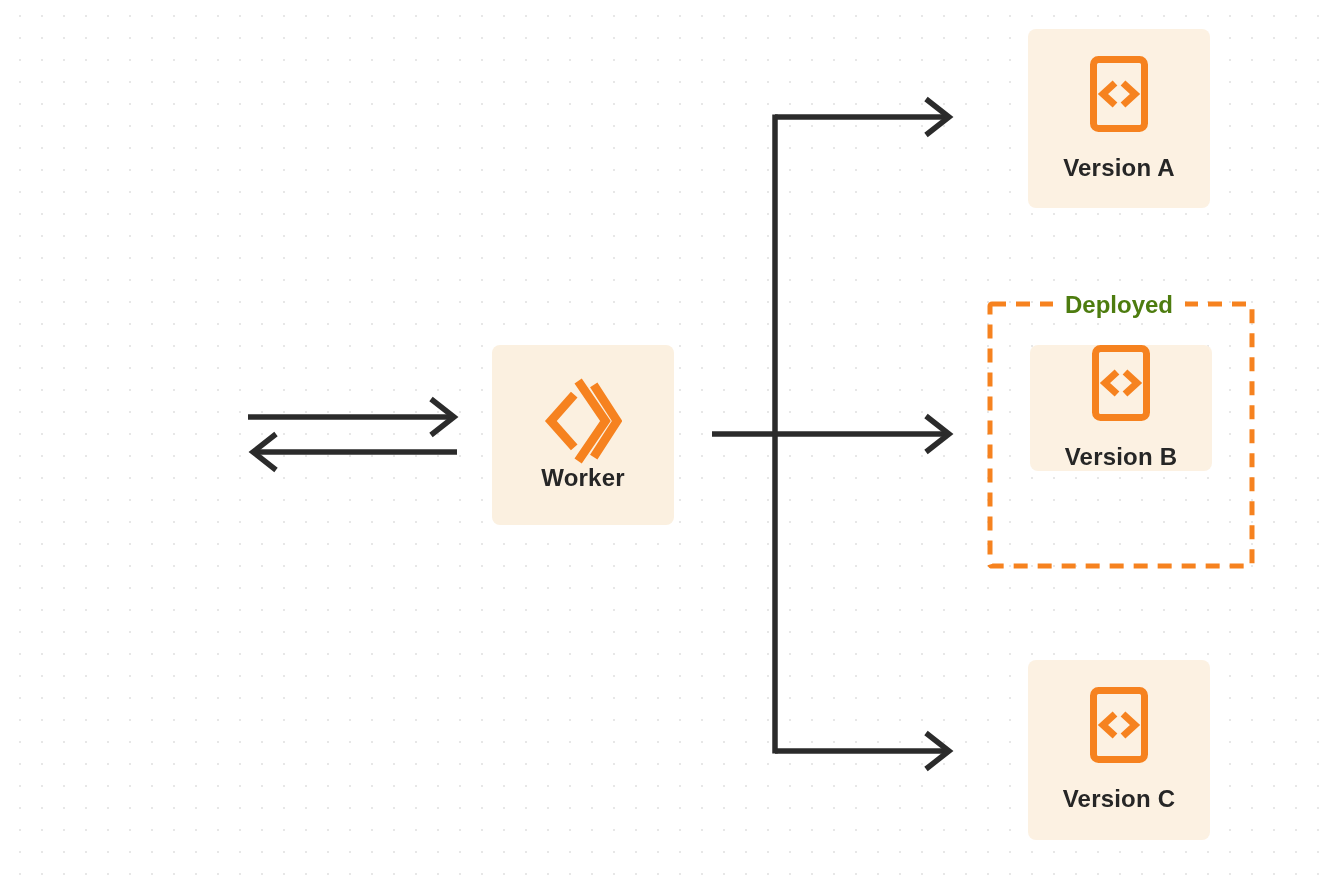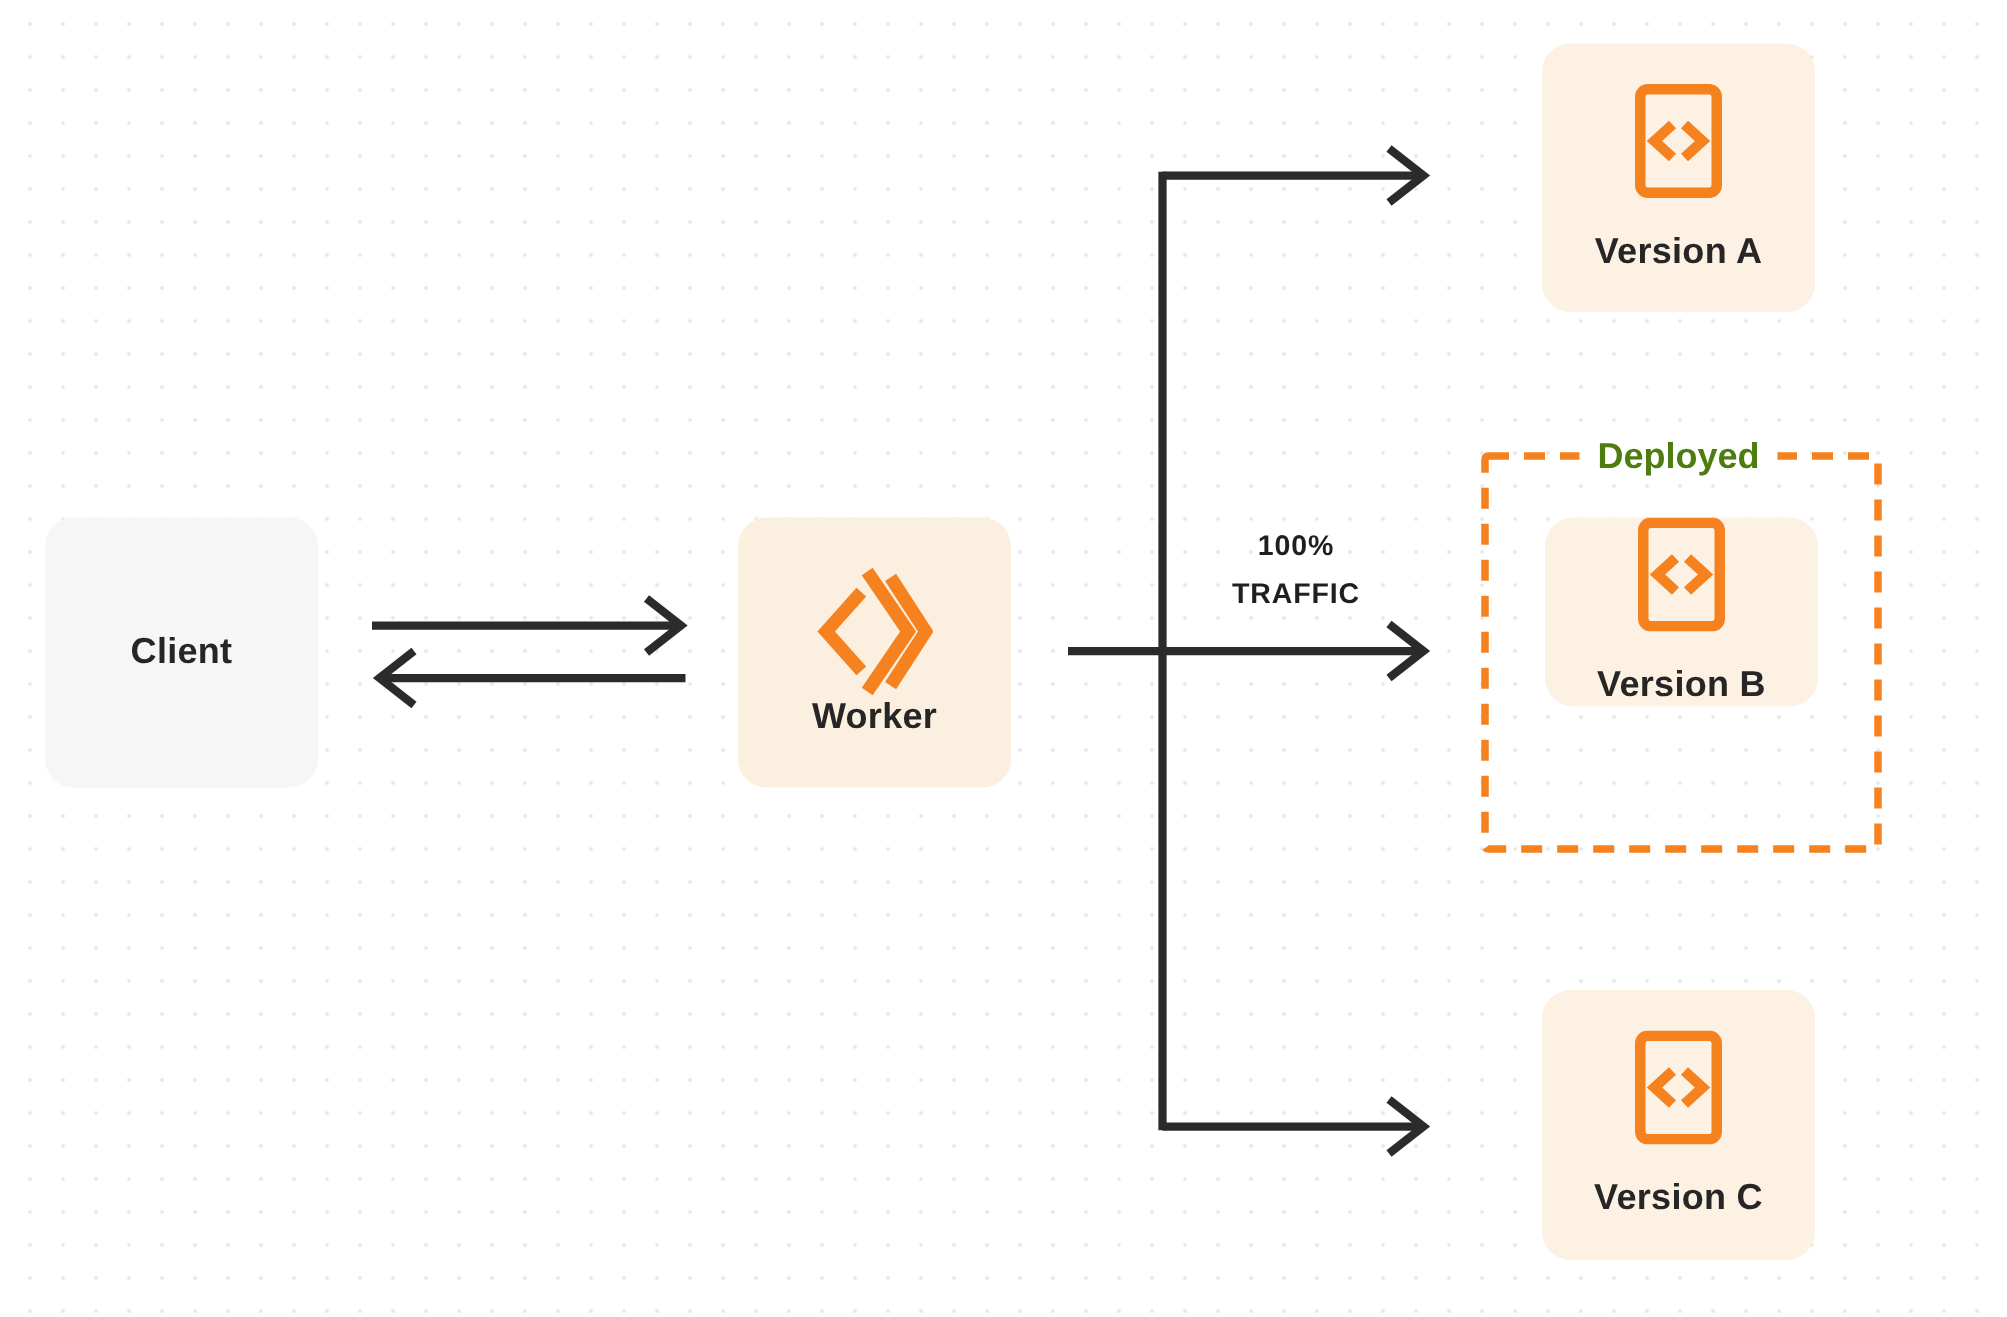--- a/index.html
+++ b/index.html
@@ -22,21 +22,21 @@
     background-size: 22px 22px;
     background-position: 9px 5px;
   }
   .arrow-layer {
     position: absolute;
     inset: 0;
     pointer-events: none;
   }
   .node {
     position: absolute;
-    border-radius: 19px;
+    border-radius: 8px;
     display: flex;
     flex-direction: column;
     align-items: center;
     justify-content: center;
   }
   .node .node-label {
     font-size: 24px;
     font-weight: 700;
     color: #262626;
     letter-spacing: 0.2px;
@@ -123,23 +123,20 @@
 
       <g>
         <line x1="775" y1="751" x2="946" y2="751"></line>
         <polyline points="926,733 949,751 926,769"></polyline>
       </g>
     </g>
 
     <rect x="990" y="304" width="262" height="262" rx="2" fill="none" stroke="#f6821f" stroke-width="5" stroke-dasharray="14 10"></rect>
   </svg>
 
-  <div class="node client">
-    <span class="node-label">Client</span>
-  </div>
 
   <div class="node worker">
     <span class="icon-slot">
       <svg width="78" height="86" viewBox="0 0 80 88" fill="none">
         <g stroke="#f6821f" stroke-width="9" stroke-linecap="butt" stroke-linejoin="miter">
           <polyline points="31,17 7,44 31,71"></polyline>
           <polyline points="35,3 63,44 35,85"></polyline>
           <polyline points="51,7 75,44 51,81"></polyline>
         </g>
       </svg>
@@ -181,18 +178,14 @@
         <rect x="3.5" y="3.5" width="51" height="69" rx="5" stroke="#f6821f" stroke-width="7"></rect>
         <g stroke="#f6821f" stroke-width="7" stroke-linecap="butt" stroke-linejoin="miter">
           <polyline points="25,27 13,38 25,49"></polyline>
           <polyline points="33,27 45,38 33,49"></polyline>
         </g>
       </svg>
     </span>
     <span class="node-label">Version C</span>
   </div>
 
-  <div class="traffic-label">
-    <div>100%</div>
-    <div>TRAFFIC</div>
-  </div>
 
 </div>
 
 </body></html>

